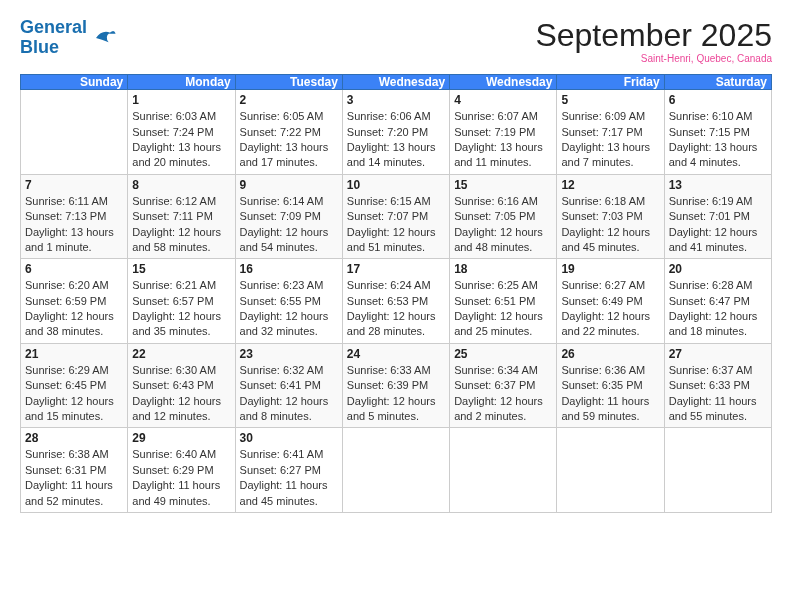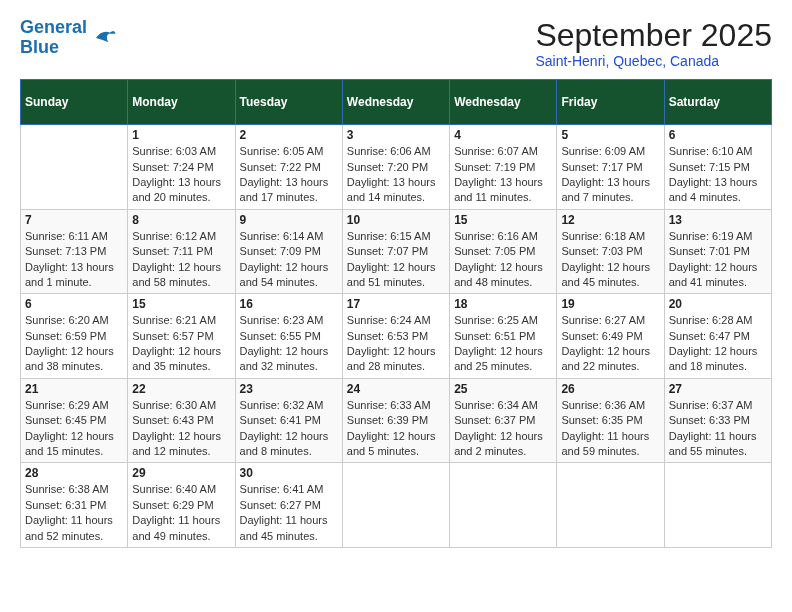--- a/index.html
+++ b/index.html
@@ -34,43 +34,44 @@
     }
     .logo-text span {
       color: #1a6faf;
     }
     .logo-bird {
       width: 28px;
       height: 28px;
       margin-left: 2px;
     }
     .title-area {
+      text-align: right;
     }
     .month-title {
       font-size: 32px;
       font-weight: normal;
       color: #222;
       line-height: 1.1;
     }
     .location-title {
-      font-size: 14px;
-      color: #1d4ed8;
+      font-size: 10px;
+      color: #ec4899;
     }
     table {
       width: 100%;
       border-collapse: collapse;
       table-layout: fixed;
     }
     thead tr th {
-      background-color: #14532d;
+      background-color: #3b82f6;
       color: #fff;
       font-size: 12px;
       font-weight: bold;
-      padding: 15px 4px;
-      text-align: left;
+      padding: 0 4px;
+      text-align: right;
       border: 1px solid #2e6db4;
     }
     tbody tr td {
       border: 1px solid #ccc;
       vertical-align: top;
       padding: 3px 4px;
       font-size: 10px;
       color: #333;
       height: 80px;
     }

